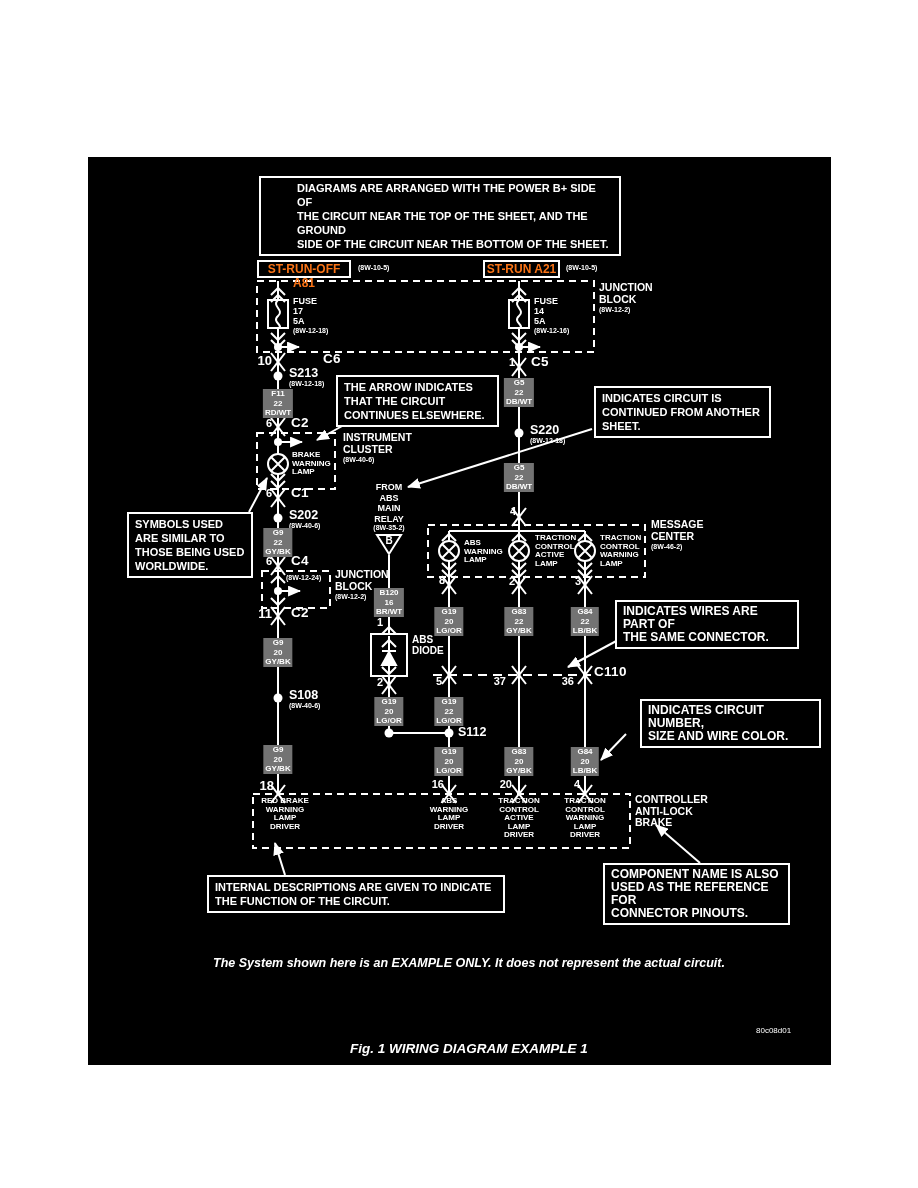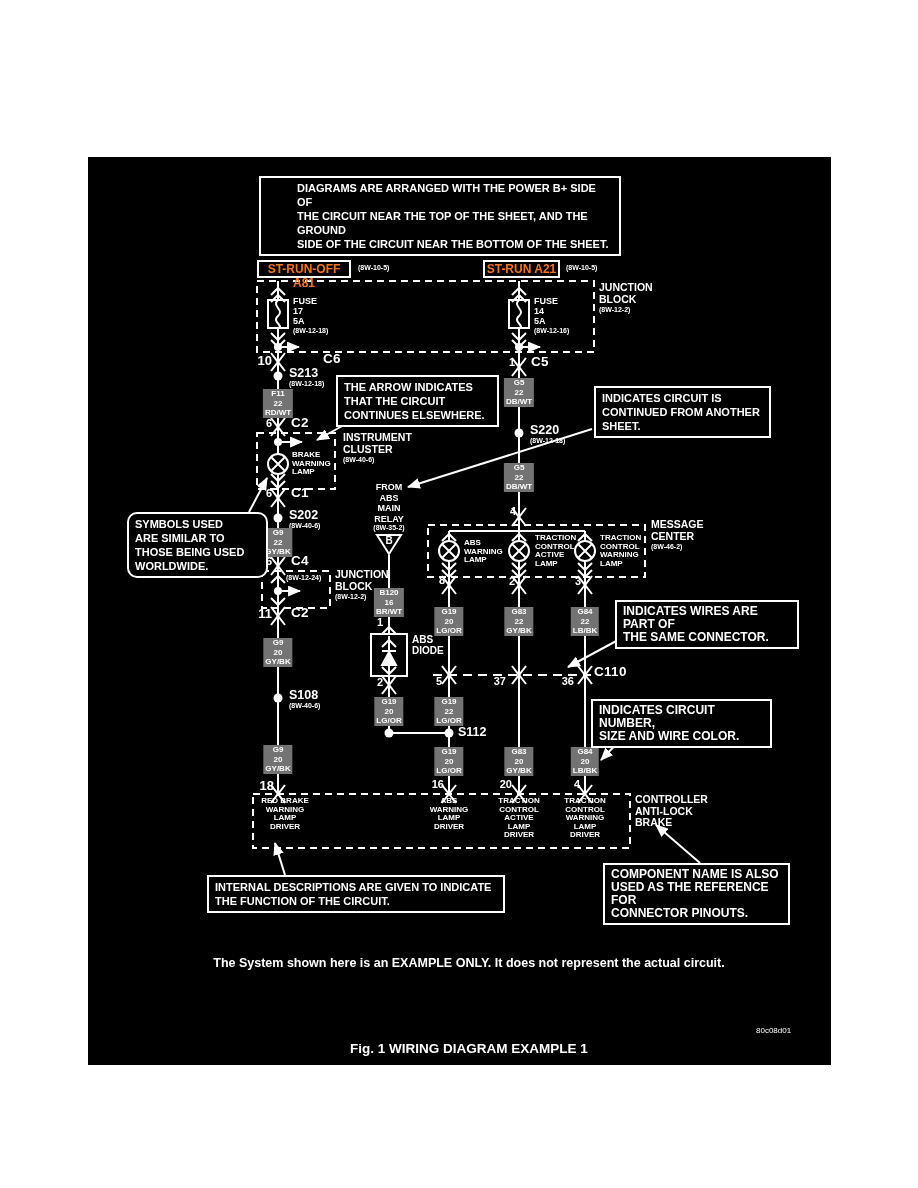--- a/index.html
+++ b/index.html
@@ -18,21 +18,21 @@
   .comp{font-size:10.5px;line-height:11.5px;}
   .comp-sm{font-size:10px;line-height:11px;}
   .small{font-size:8px;line-height:8.6px;}
   .fuse-lbl{font-size:9px;line-height:10px;}
   .drv{font-size:8px;line-height:8.5px;text-align:center;transform:translateX(-50%);}
   .callout{position:absolute;border:2px solid #fff;background:#000;color:#fff;font-weight:bold;
            font-size:11px;line-height:14px;padding:3px 6px;white-space:pre-line;box-sizing:border-box;z-index:4;}
   .callout.sm{font-size:12px;line-height:13px;}
   .pbox{position:absolute;border:2px solid #fff;background:#000;color:#f97316;font-weight:bold;
         font-size:12px;line-height:14px;text-align:center;box-sizing:border-box;z-index:4;}
-  .it{margin-left:19px;}
+  .it{font-style:italic;margin-left:19px;}
 </style>
 </head>
 <body>
 
 <div id="page">
  <div id="canvas">
 
   <svg id="dsvg" viewBox="0 0 743 908">
     <defs>
       <marker id="ah" viewBox="0 0 12 10" refX="11" refY="5" markerWidth="13" markerHeight="11" orient="auto" markerUnits="userSpaceOnUse">
@@ -163,27 +163,27 @@
 
   <div class="callout" style="left:171px;top:19px;width:362px;padding-left:36px;">DIAGRAMS ARE ARRANGED WITH THE POWER B+ SIDE OF
 THE CIRCUIT NEAR THE TOP OF THE SHEET, AND THE GROUND
 SIDE OF THE CIRCUIT NEAR THE BOTTOM OF THE SHEET.</div>
   <div class="callout" style="left:248px;top:218px;width:163px;">THE ARROW INDICATES
 THAT THE CIRCUIT
 CONTINUES ELSEWHERE.</div>
   <div class="callout" style="left:506px;top:229px;width:177px;">INDICATES CIRCUIT IS
 CONTINUED FROM ANOTHER
 SHEET.</div>
-  <div class="callout" style="left:39px;top:355px;width:141px;border-radius:10px;">SYMBOLS USED
+  <div class="callout" style="left:39px;top:355px;width:126px;">SYMBOLS USED
 ARE SIMILAR TO
 THOSE BEING USED
 WORLDWIDE.</div>
   <div class="callout sm" style="left:527px;top:443px;width:184px;">INDICATES WIRES ARE PART OF
 THE SAME CONNECTOR.</div>
-  <div class="callout sm" style="left:503px;top:542px;width:181px;">INDICATES CIRCUIT NUMBER,
+  <div class="callout sm" style="left:552px;top:542px;width:181px;">INDICATES CIRCUIT NUMBER,
 SIZE AND WIRE COLOR.</div>
   <div class="callout sm" style="left:515px;top:706px;width:187px;">COMPONENT NAME IS ALSO
 USED AS THE REFERENCE FOR
 CONNECTOR PINOUTS.</div>
   <div class="callout" style="left:119px;top:718px;width:298px;">INTERNAL DESCRIPTIONS ARE GIVEN TO INDICATE
 THE FUNCTION OF THE CIRCUIT.</div>
 
   <div class="pbox" style="left:169px;top:103px;width:94px;height:18px;">ST-RUN-OFF A81</div>
   <div class="t ref" style="left:270px;top:107px;">(8W-10-5)</div>
   <div class="pbox" style="left:395px;top:103px;width:77px;height:18px;">ST-RUN A21</div>

